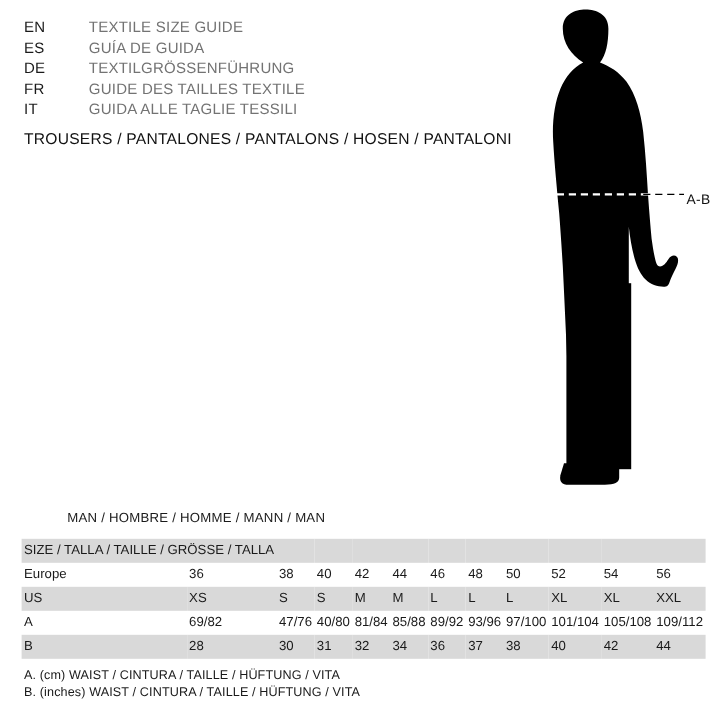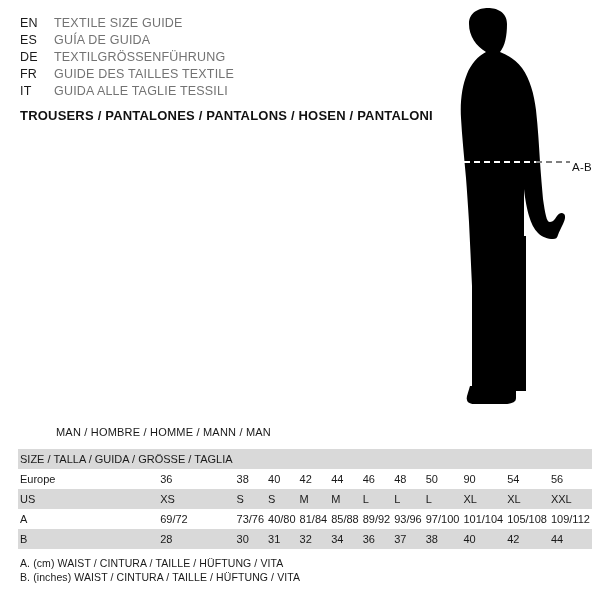--- a/index.html
+++ b/index.html
@@ -29,36 +29,37 @@
     left: 20px;
     top: 16px;
     width: 360px;
   }
   .lang-row {
     display: flex;
     align-items: baseline;
     height: 17px;
     font-size: 12.5px;
     letter-spacing: 0.2px;
+    gap: 20px;
   }
   .lang-code {
     width: 34px;
     flex: 0 0 34px;
     color: #1a1a1a;
   }
   .lang-text {
     color: #737373;
   }
 
   .section-title {
     position: absolute;
     left: 20px;
     top: 108px;
     font-size: 13px;
-    font-weight: bold;
+    font-weight: normal;
     letter-spacing: 0.2px;
     color: #111;
   }
 
   
   .figure-wrap {
     position: absolute;
     left: 412px;
     top: 6px;
     width: 200px;
@@ -186,21 +187,21 @@
       <line x1="124" y1="156" x2="158" y2="156" stroke="#000000" stroke-width="1.2" stroke-dasharray="6,4"></line>
     </svg>
     <div class="ab-label">A-B</div>
   </div>
 
   <div class="table-title">MAN / HOMBRE / HOMME / MANN / MAN</div>
 
   <table class="size-table">
     <tbody>
       <tr class="shaded row-head">
-        <td class="label" colspan="2">SIZE / TALLA / GUIDA / GRÖSSE / TAGLIA</td>
+        <td class="label" colspan="2">SIZE / TALLA / TAILLE / GRÖSSE / TALLA</td>
         <td class="val"></td>
         <td class="val"></td>
         <td class="val"></td>
         <td class="val"></td>
         <td class="val"></td>
         <td class="val"></td>
         <td class="val"></td>
         <td class="val"></td>
         <td class="val"></td>
         <td class="val"></td>
@@ -209,21 +210,21 @@
       <tr>
         <td class="label">Europe</td>
         <td class="val">36</td>
         <td class="val">38</td>
         <td class="val">40</td>
         <td class="val">42</td>
         <td class="val">44</td>
         <td class="val">46</td>
         <td class="val">48</td>
         <td class="val">50</td>
-        <td class="val">90</td>
+        <td class="val">52</td>
         <td class="val">54</td>
         <td class="val">56</td>
       </tr>
 
       <tr class="shaded">
         <td class="label">US</td>
         <td class="val">XS</td>
         <td class="val">S</td>
         <td class="val">S</td>
         <td class="val">M</td>
@@ -231,22 +232,22 @@
         <td class="val">L</td>
         <td class="val">L</td>
         <td class="val">L</td>
         <td class="val">XL</td>
         <td class="val">XL</td>
         <td class="val">XXL</td>
       </tr>
 
       <tr>
         <td class="label">A</td>
-        <td class="val">69/72</td>
-        <td class="val">73/76</td>
+        <td class="val">69/82</td>
+        <td class="val">47/76</td>
         <td class="val">40/80</td>
         <td class="val">81/84</td>
         <td class="val">85/88</td>
         <td class="val">89/92</td>
         <td class="val">93/96</td>
         <td class="val">97/100</td>
         <td class="val">101/104</td>
         <td class="val">105/108</td>
         <td class="val">109/112</td>
       </tr>

